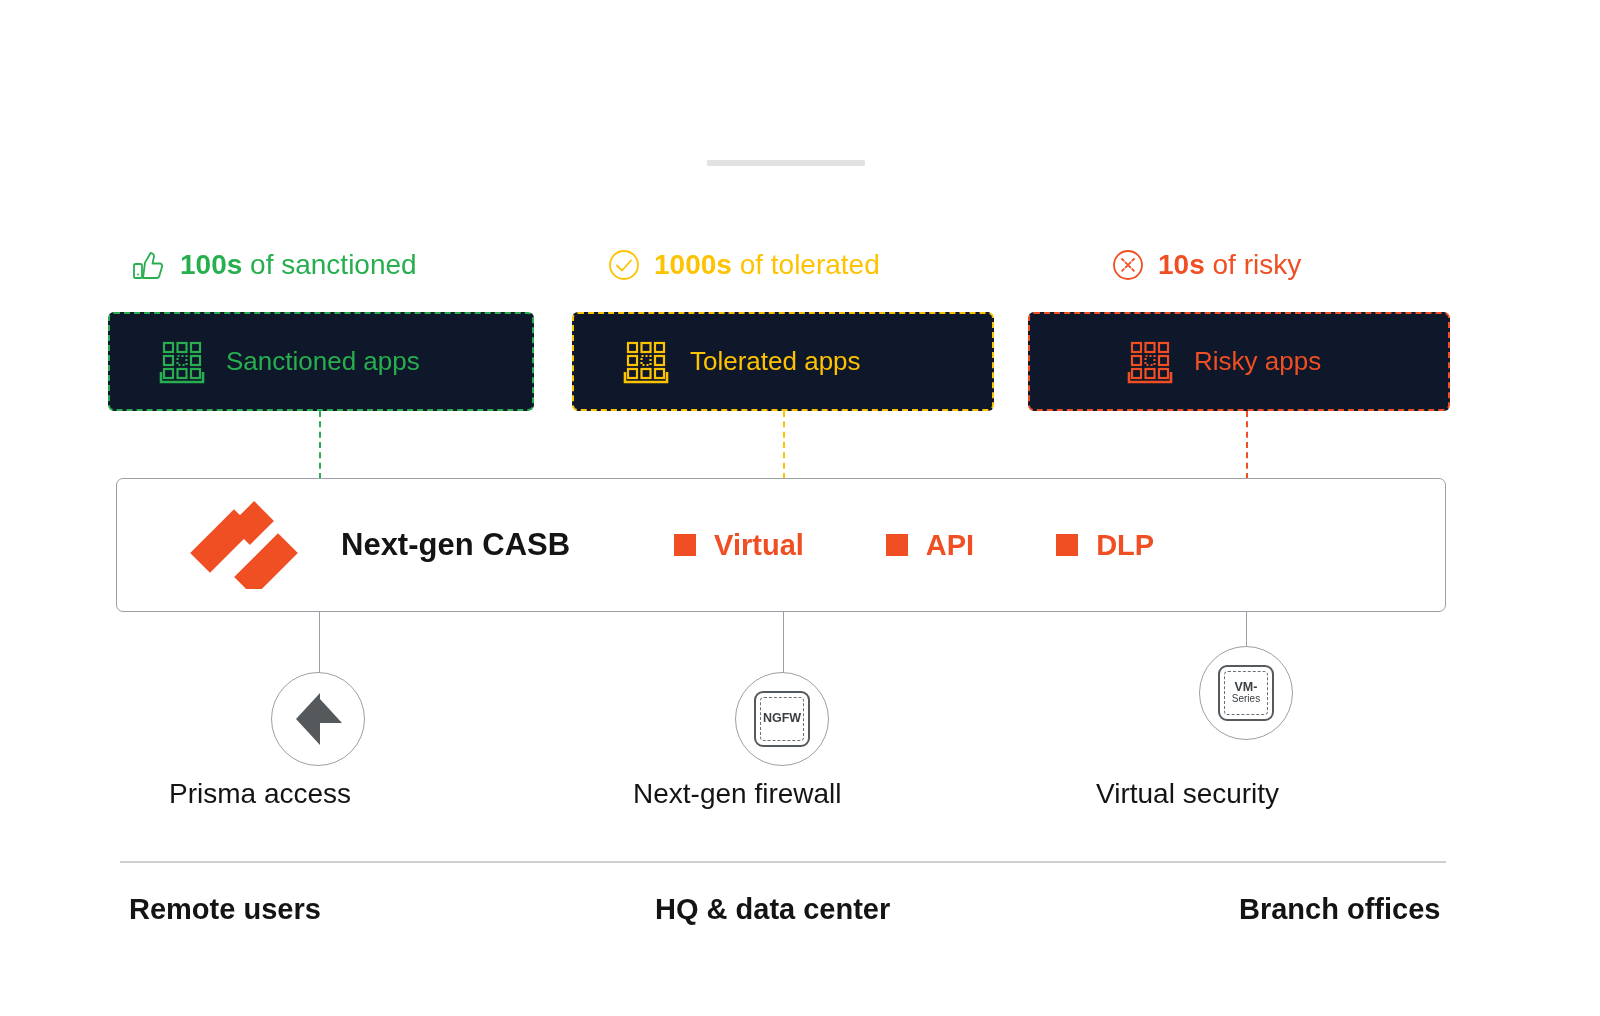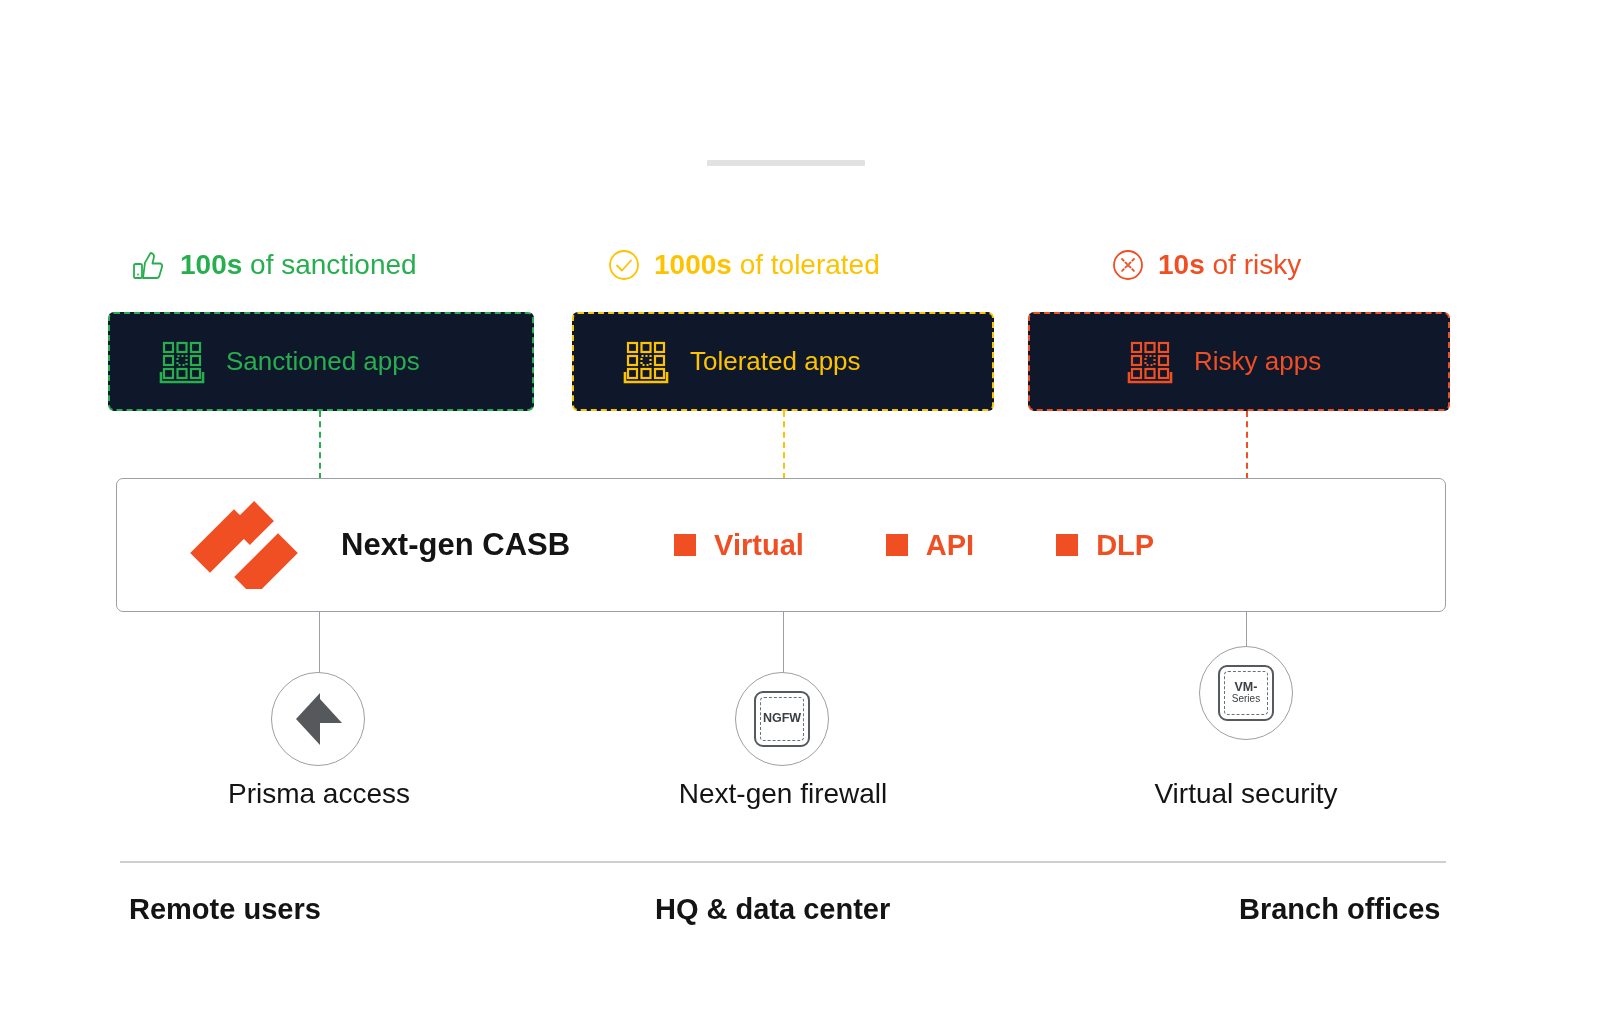--- a/index.html
+++ b/index.html
@@ -76,21 +76,21 @@
     border-left: 1.5px solid #9aa0a6;
   }
   .node {
     position: absolute; width: 94px; height: 94px;
     border: 1.5px solid #9aa0a6; border-radius: 50%;
     background: #ffffff;
     display: flex; align-items: center; justify-content: center;
   }
   .node-label {
     position: absolute; top: 778px;
-    font-size: 28px; color: #141414; text-align: center;
+    font-size: 28px; color: #141414; text-align: left;
     white-space: nowrap;
   }
   .fw-chip {
     width: 56px; height: 56px;
     border: 2px solid #555a5e; border-radius: 9px;
     background: #fff;
     display: flex; align-items: center; justify-content: center;
   }
   .fw-chip-inner {
     width: 44px; height: 44px;

